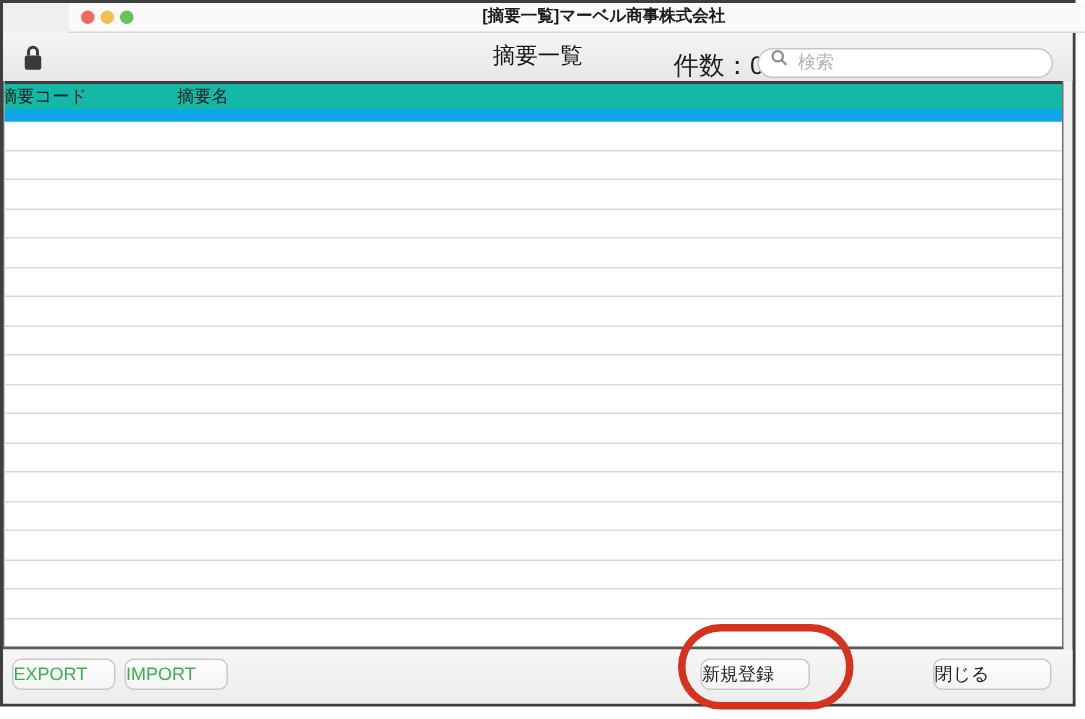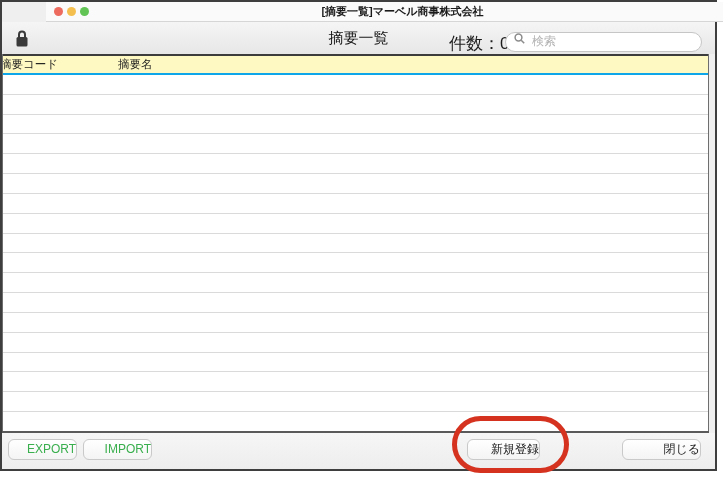--- a/index.html
+++ b/index.html
@@ -49,42 +49,42 @@
   }
   .search input::placeholder{color:#b2b2b2;}
   
   .table{
     position:absolute;left:0;top:52px;width:707px;height:377px;
     border-left:1px solid #6e6e6e;border-right:1px solid #6e6e6e;
     box-sizing:border-box;background:#ffffff;
     display:flex;flex-direction:column;overflow:hidden;
   }
   .thead{
-    flex:0 0 17px;background:#fef9c3;
-    border-top:2px solid #3c3c3c;border-bottom:2px solid #0ea5e9;
+    flex:0 0 17px;background:#14b8a6;
+    border-top:2px solid #3c3c3c;border-bottom:8px solid #0ea5e9;
     position:relative;font-size:11.5px;color:#1c1c1c;
   }
   .thead .col1{position:absolute;left:-3px;top:1px;white-space:nowrap;}
   .thead .col2{position:absolute;left:115px;top:1px;white-space:nowrap;}
   .tbody{flex:1;display:flex;flex-direction:column;background:#ffffff;}
   .trow{flex:1;border-bottom:1px solid #dadada;}
   .trow:last-child{border-bottom:none;}
   .table-bottom{
     position:absolute;left:0;top:429px;width:707px;height:2px;background:#5a5a5a;
   }
   
   .footer{
     position:absolute;left:0;top:431px;width:713px;height:36px;
     background:linear-gradient(#f6f6f6,#ededed);
   }
   .btn{
     position:absolute;top:6px;height:21px;box-sizing:border-box;
     background:linear-gradient(#ffffff,#f4f4f4);
     border:1px solid #c9c9c9;border-radius:6px;
-    font-size:12px;color:#222;text-align:right;line-height:19px;
+    font-size:12px;color:#222;text-align:left;line-height:19px;
     font-family:"Liberation Sans","DejaVu Sans",sans-serif;
     padding:0;cursor:default;
   }
   .btn.green{color:#3aaf4e;}
   .btn.blue{color:#4a4fd1;}
   .btn-export{left:6px;width:69px;}
   .btn-import{left:81px;width:69px;}
   .btn-sort{left:157px;width:73px;}
   .btn-print{left:310px;width:84px;}
   .btn-new{left:465px;width:73px;}

